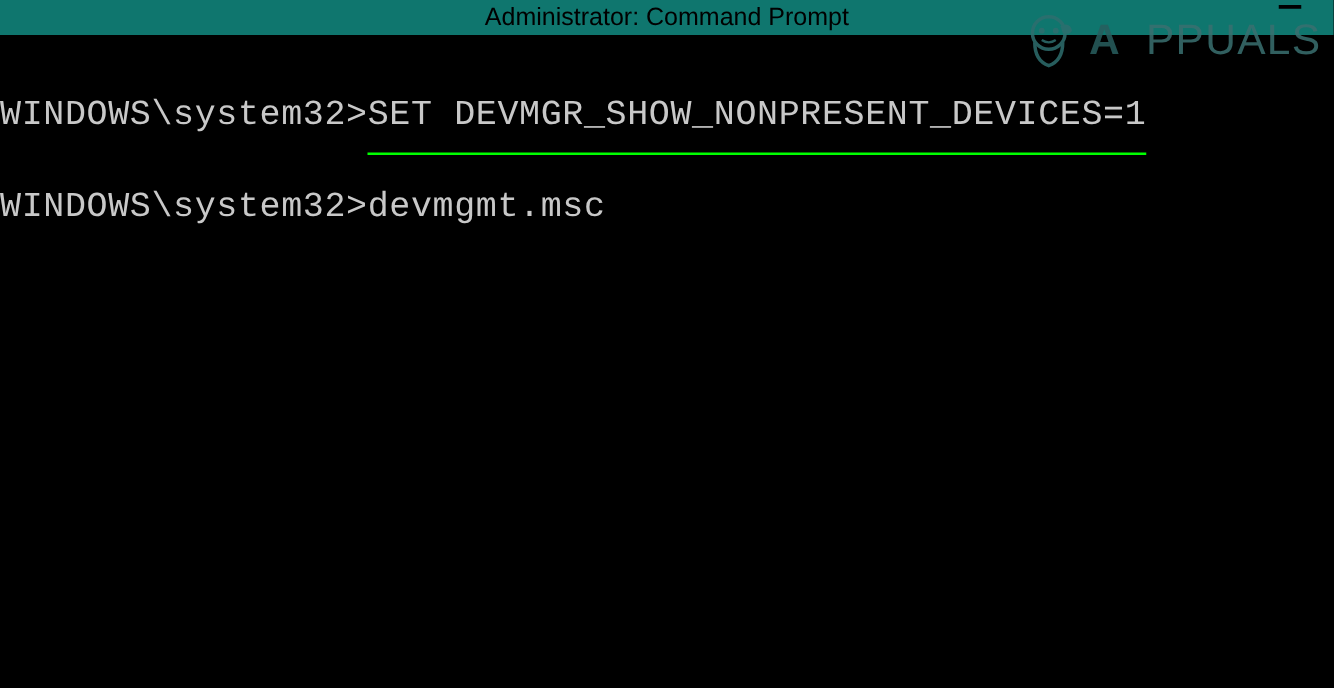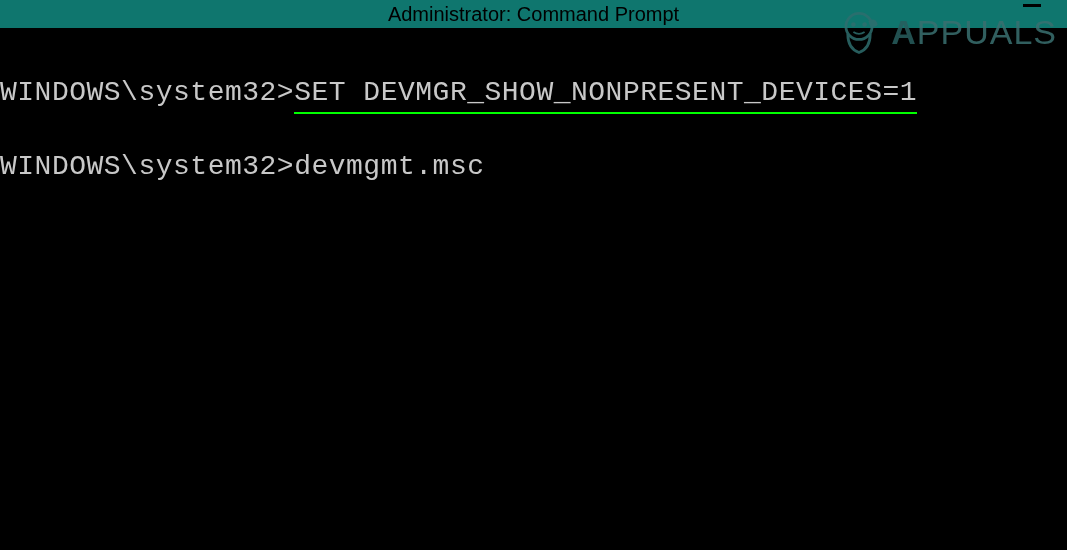--- a/index.html
+++ b/index.html
@@ -44,21 +44,21 @@
       color: #C8C8C8;
       font-weight: 500;
       letter-spacing: 0.5px;
     }
     .line {
       white-space: pre;
       font-family: 'Consolas', 'Courier New', monospace;
     }
     .underlined {
       border-bottom: 2px solid #00FF00;
-      padding-bottom: 4px;
+      padding-bottom: 14px;
     }
     .blank-line {
       height: 36px;
     }
     .watermark {
       position: absolute;
       top: 4px;
       right: 10px;
       display: flex;
       align-items: center;
@@ -72,20 +72,21 @@
     .watermark-text {
       font-family: 'Arial', sans-serif;
       font-size: 34px;
       font-weight: bold;
       color: #285E5E;
       letter-spacing: 1px;
     }
     .watermark-text .thin {
       font-weight: 400;
       color: #3A7070;
+      margin-left: 20px;
     }
   </style>
 </head>
 <body>
 
 <div class="titlebar">
   <span class="titlebar-text">Administrator: Command Prompt</span>
   <div class="minimize-icon"></div>
 </div>
 

